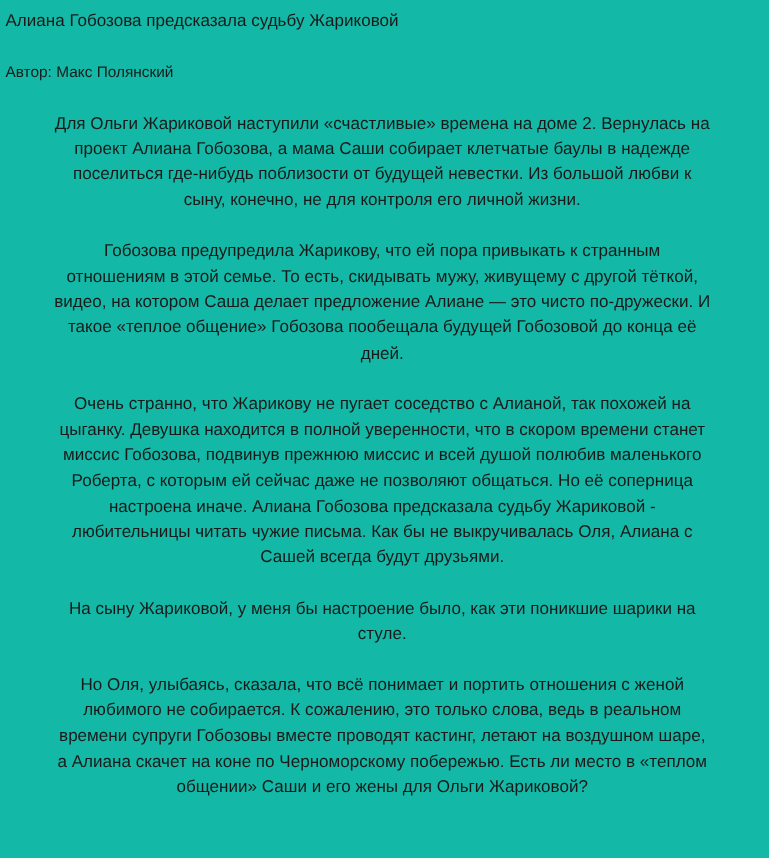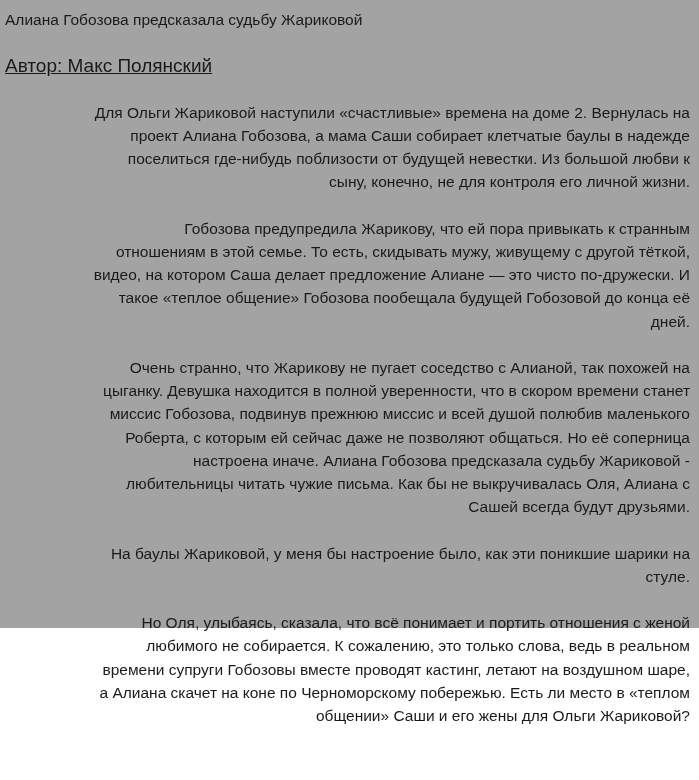--- a/index.html
+++ b/index.html
@@ -12,59 +12,58 @@
     width: 699px;
     height: 780px;
     overflow: hidden;
     font-family: "Liberation Sans", sans-serif;
     color: #1a1a1a;
     -webkit-font-smoothing: antialiased;
   }
   .page {
     position: relative;
     width: 699px;
-    height: 628px;
-    background: #a3a3a3;
+    height: 780px;
+    background: #14b8a6;
     padding: 0;
     box-sizing: border-box;
   }
   .article {
     position: absolute;
     left: 5px;
     top: 0;
     width: 685px;
   }
   .title {
     font-size: 15.5px;
     line-height: 23.2px;
     font-weight: 400;
     margin: 0;
     padding-top: 8px;
     color: #1a1a1a;
     white-space: pre-wrap;
   }
   .byline {
-    font-size: 19px;
+    font-size: 14px;
     line-height: 23.2px;
     font-weight: 400;
     margin: 0;
     padding-top: 23.2px;
     color: #1a1a1a;
     white-space: pre-wrap;
-    text-decoration: underline;
   }
   .para {
     font-size: 15.5px;
     line-height: 23.2px;
     font-weight: 400;
     margin: 0;
     padding-top: 23.2px;
     color: #1a1a1a;
     white-space: pre-wrap;
-    text-align: right;
+    text-align: center;
   }
 </style>
 </head>
 <body>
 
 <div class="page">
   <div class="article">
 
     <h1 class="title">Алиана Гобозова предсказала судьбу Жариковой</h1>
 
@@ -82,21 +81,21 @@
 дней.</p>
 
     <p class="para">Очень странно, что Жарикову не пугает соседство с Алианой, так похожей на
 цыганку. Девушка находится в полной уверенности, что в скором времени станет
 миссис Гобозова, подвинув прежнюю миссис и всей душой полюбив маленького
 Роберта, с которым ей сейчас даже не позволяют общаться. Но её соперница
 настроена иначе. Алиана Гобозова предсказала судьбу Жариковой -
 любительницы читать чужие письма. Как бы не выкручивалась Оля, Алиана с
 Сашей всегда будут друзьями.</p>
 
-    <p class="para">На баулы Жариковой, у меня бы настроение было, как эти поникшие шарики на
+    <p class="para">На сыну Жариковой, у меня бы настроение было, как эти поникшие шарики на
 стуле.</p>
 
     <p class="para">Но Оля, улыбаясь, сказала, что всё понимает и портить отношения с женой
 любимого не собирается. К сожалению, это только слова, ведь в реальном
 времени супруги Гобозовы вместе проводят кастинг, летают на воздушном шаре,
 а Алиана скачет на коне по Черноморскому побережью. Есть ли место в «теплом
 общении» Саши и его жены для Ольги Жариковой?</p>
 
   </div>
 </div>

